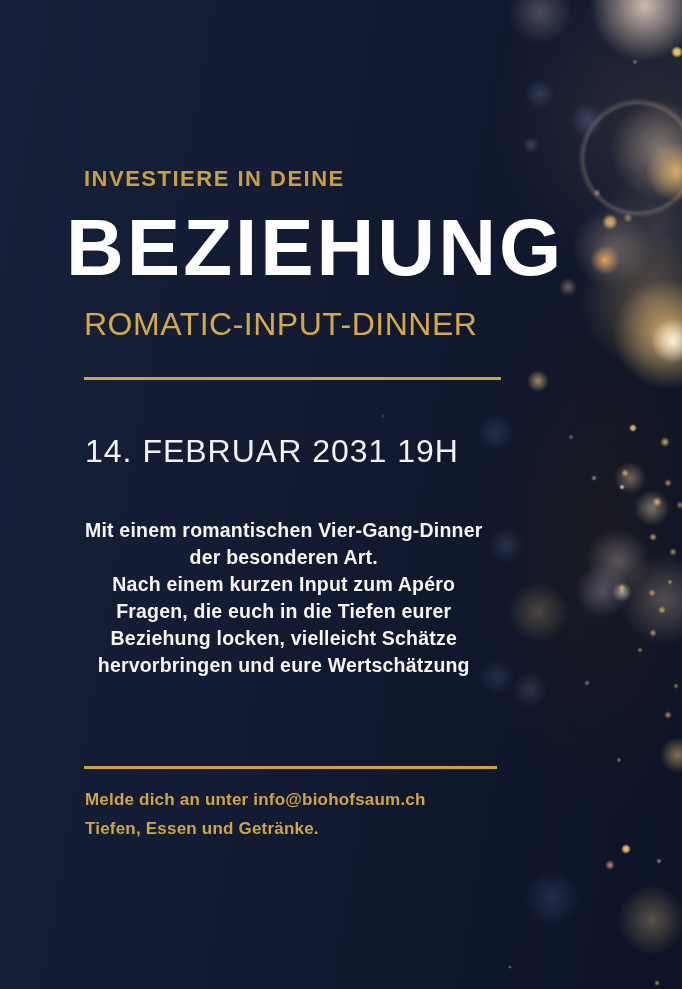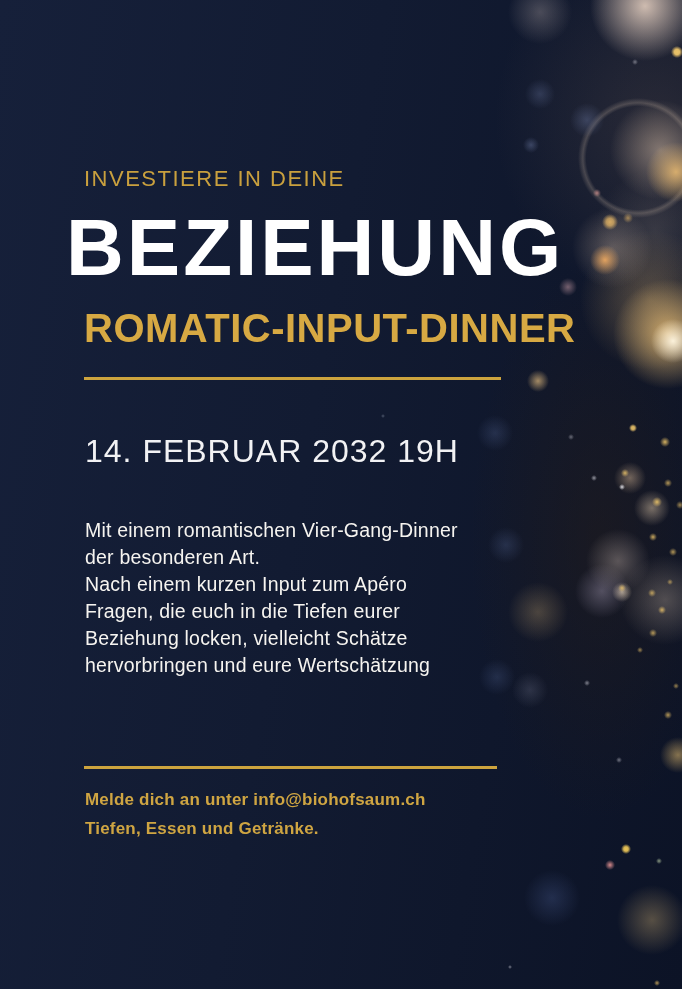--- a/index.html
+++ b/index.html
@@ -88,41 +88,41 @@
       radial-gradient(circle 60px at 638px 158px, rgba(0,0,0,0) 0%, rgba(0,0,0,0) 86%, rgba(205,185,165,.25) 92%, rgba(205,185,165,0) 100%),
       radial-gradient(circle 60px at 655px 230px, rgba(200,180,160,.18) 0%, rgba(200,180,160,0) 100%),
       radial-gradient(ellipse 160px 180px at 655px 120px, rgba(120,100,90,.25) 0%, rgba(120,100,90,0) 100%),
       radial-gradient(ellipse 130px 280px at 600px 540px, rgba(40,30,24,.45) 0%, rgba(40,30,24,0) 100%);
   }
   .kicker {
     position: absolute;
     left: 84px; top: 166px;
     color: #c9a03e;
     font-size: 22px;
-    font-weight: 400;
+    font-weight: 700;
     letter-spacing: 1.5px;
     white-space: nowrap;
   }
   .title {
     position: absolute;
     left: 66px; top: 208px;
     color: #ffffff;
     font-family: Liberation Sans, sans-serif;
     font-size: 80px;
     font-weight: 700;
     letter-spacing: 3px;
     line-height: 1;
     white-space: nowrap;
   }
   .subtitle {
     position: absolute;
     left: 84px; top: 306px;
     color: #d7a943;
-    font-size: 40px;
-    font-weight: 700;
+    font-size: 32px;
+    font-weight: 400;
     letter-spacing: 0.5px;
     white-space: nowrap;
   }
   .divider {
     position: absolute;
     left: 84px;
     height: 3px;
     background: #cda43e;
   }
   .divider-top { top: 377px; width: 417px; }
@@ -135,22 +135,23 @@
     font-weight: 400;
     letter-spacing: 1px;
     white-space: nowrap;
   }
   .body-text {
     position: absolute;
     left: 85px; top: 517px;
     color: #f6f4f0;
     font-size: 19.5px;
     line-height: 27px;
-    font-weight: 400;
+    font-weight: 700;
     letter-spacing: 0.2px;
+    text-align: center;
   }
   .body-text .line { white-space: nowrap; }
   .contact-text {
     position: absolute;
     left: 85px; top: 786px;
     color: #cfa542;
     font-size: 17px;
     line-height: 28.5px;
     font-weight: 600;
     letter-spacing: 0.2px;
@@ -164,21 +165,21 @@
   <div class="bokeh"></div>
 
   <div class="kicker">INVESTIERE IN DEINE</div>
 
   <div class="title">BEZIEHUNG</div>
 
   <div class="subtitle">ROMATIC-INPUT-DINNER</div>
 
   <div class="divider divider-top"></div>
 
-  <div class="date">14. FEBRUAR 2032 19H</div>
+  <div class="date">14. FEBRUAR 2031 19H</div>
 
   <div class="body-text">
     <div class="line">Mit einem romantischen Vier-Gang-Dinner</div>
     <div class="line">der besonderen Art.</div>
     <div class="line">Nach einem kurzen Input zum Apéro</div>
     <div class="line">Fragen, die euch in die Tiefen eurer</div>
     <div class="line">Beziehung locken, vielleicht Schätze</div>
     <div class="line">hervorbringen und eure Wertschätzung</div>
   </div>
 

